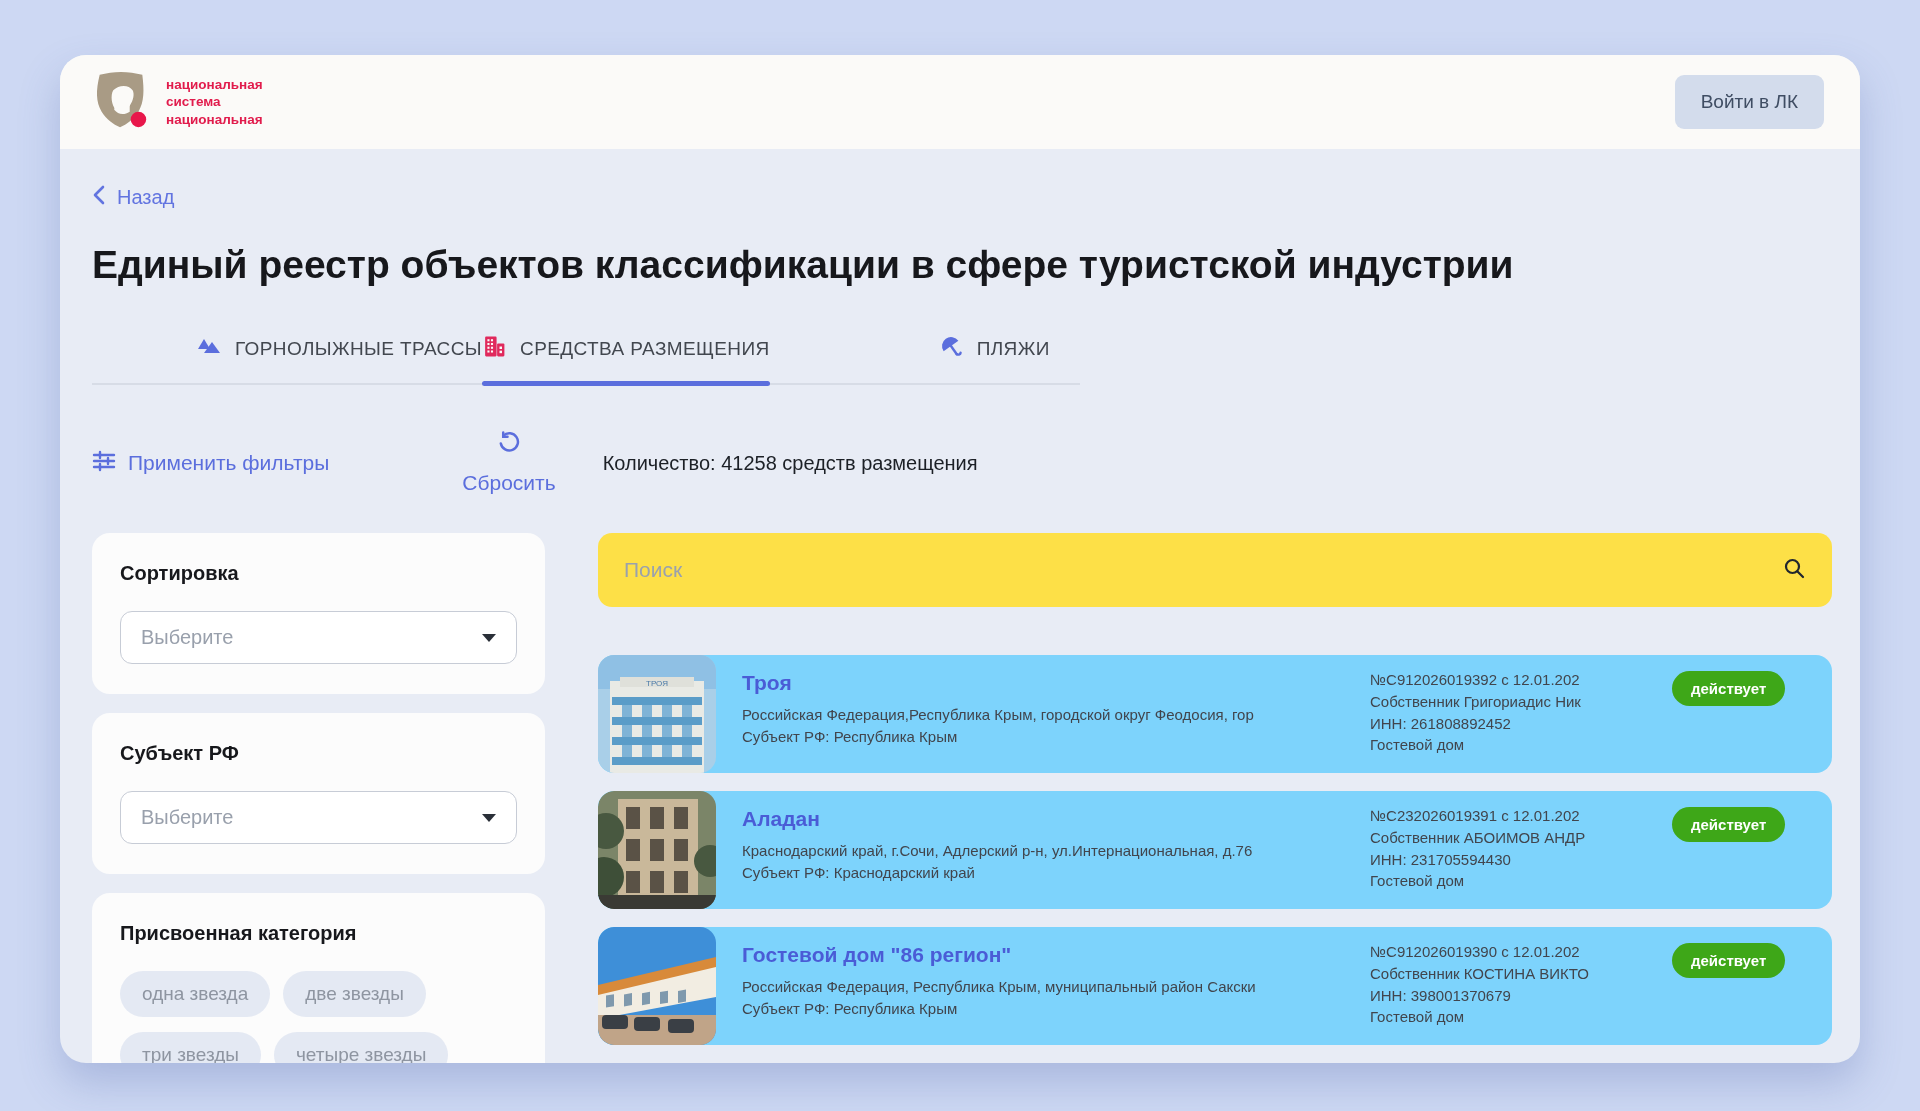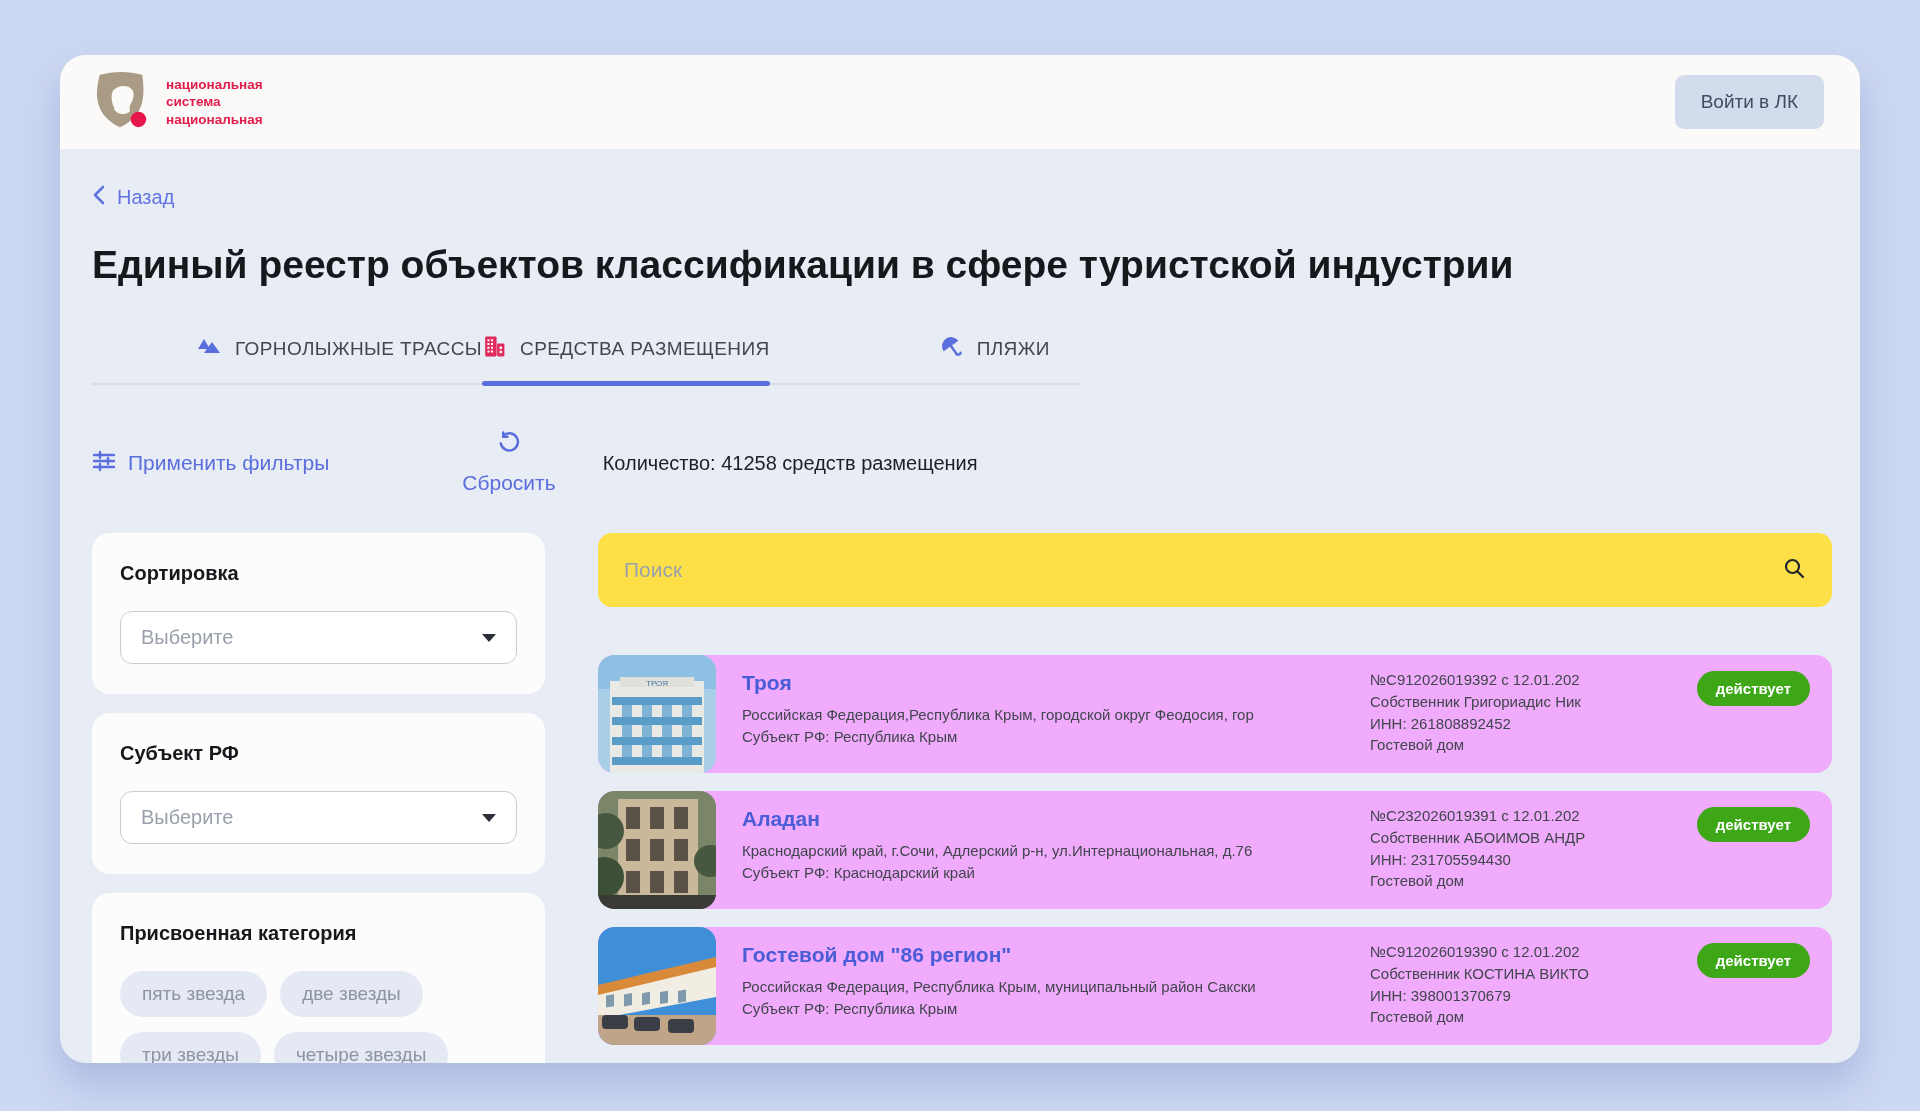--- a/index.html
+++ b/index.html
@@ -84,33 +84,33 @@
     background:#fde047; border-radius:14px; height:74px;
     display:flex; align-items:center; justify-content:space-between;
     padding:0 26px;
   }
   .search-input {
     border:none; outline:none; flex:1; font-size:21px; font-family:inherit;
     color:#1c2026; background:transparent;
   }
   .search-input::placeholder { color:#9aa1ad; }
   .listing {
-    margin-top:18px; background:#f0abfc; border-radius:16px;
+    margin-top:18px; background:#7dd3fc; border-radius:16px;
     display:flex; height:118px; overflow:hidden;
   }
   .listing.first { margin-top:48px; }
   .l-photo { width:118px; height:118px; border-radius:16px; flex-shrink:0; overflow:hidden; }
   .l-photo svg { display:block; }
   .l-body { flex:1; min-width:0; padding:16px 18px 0 26px; }
   .l-title { font-size:21px; font-weight:700; color:#4a5cd6; cursor:pointer; }
   .l-addr { margin-top:11px; font-size:15px; color:#41454d; white-space:nowrap; overflow:hidden; }
   .l-subj { margin-top:5px; font-size:15px; color:#41454d; white-space:nowrap; overflow:hidden; }
   .l-meta { width:302px; flex-shrink:0; padding-top:14px; font-size:15px; color:#41454d; line-height:1.45; }
   .l-meta div { white-space:nowrap; overflow:hidden; }
-  .l-badge-col { width:160px; flex-shrink:0; padding:16px 22px 0 0; display:flex; justify-content:flex-end; }
+  .l-badge-col { width:160px; flex-shrink:0; padding:16px 22px 0 0; display:flex; }
   .badge {
     background:#3ea718; color:#fff; font-size:15px; font-weight:700;
     padding:9px 19px; border-radius:999px; height:fit-content; white-space:nowrap;
   }
 </style>
 </head>
 <body>
 
 <div class="main-card">
 
@@ -235,21 +235,21 @@
           <div class="filter-label">Субъект РФ</div>
           <div class="select-box">
             <span class="select-placeholder">Выберите</span>
             <span class="caret"></span>
           </div>
         </div>
 
         <div class="filter-card">
           <div class="filter-label">Присвоенная категория</div>
           <div class="chips">
-            <span class="chip">пять звезда</span>
+            <span class="chip">одна звезда</span>
             <span class="chip">две звезды</span>
             <span class="chip">три звезды</span>
             <span class="chip">четыре звезды</span>
             <span class="chip">пять звезд</span>
             <span class="chip">нет категории</span>
           </div>
         </div>
       </div>
 
       <div class="main-col">

